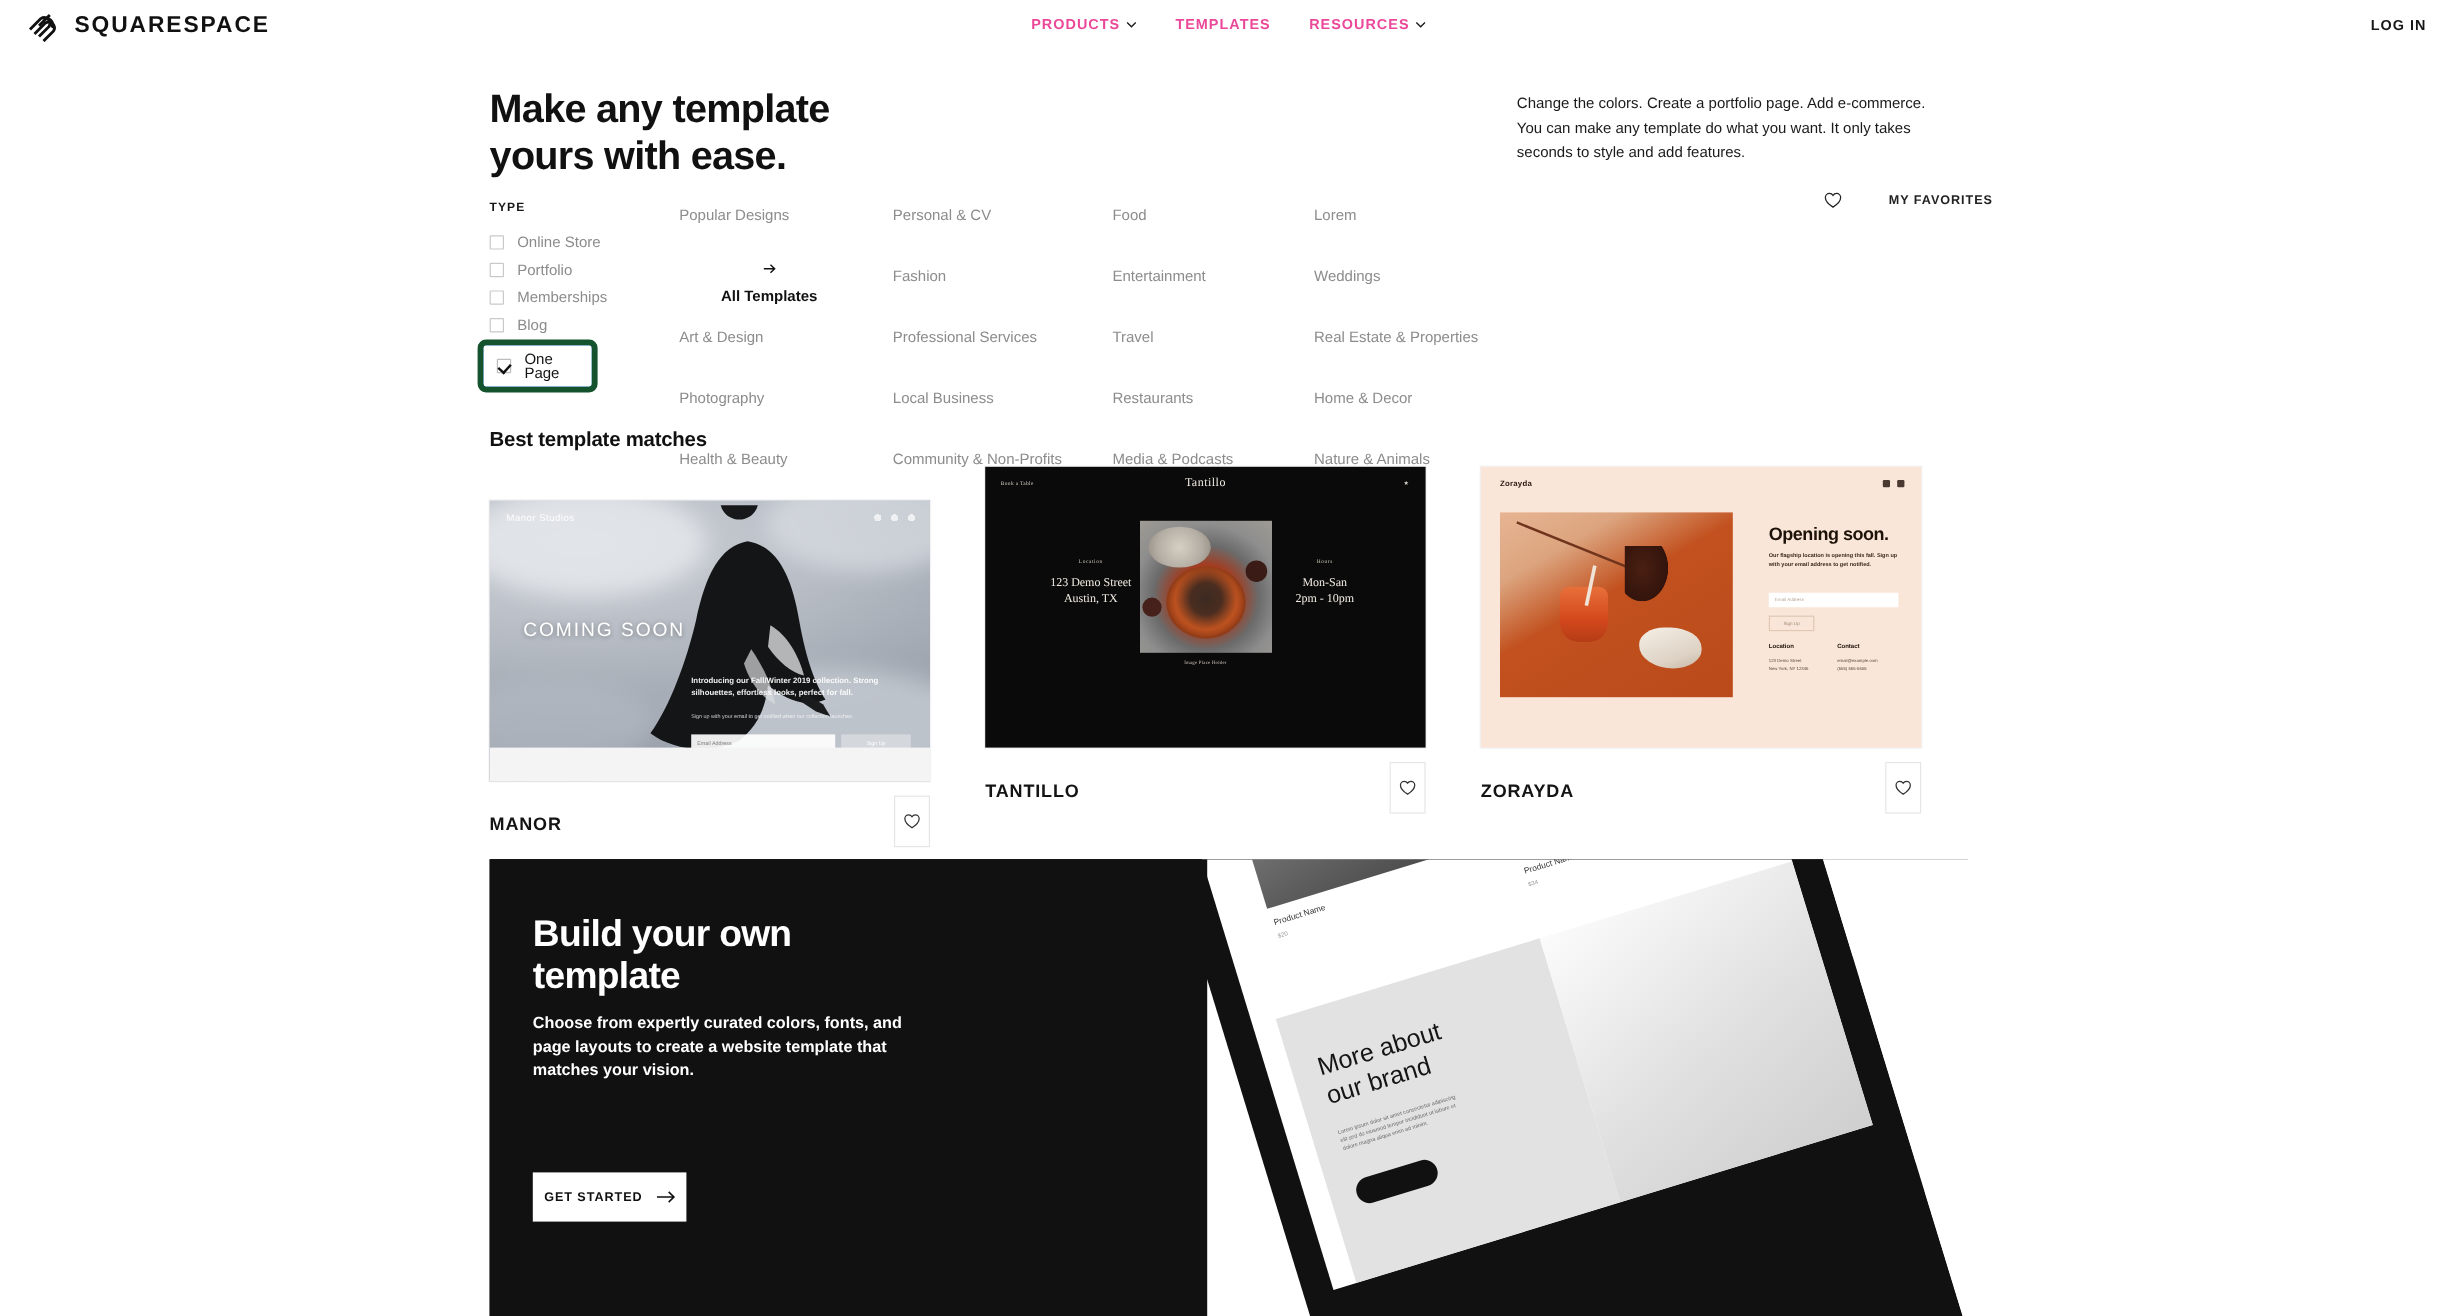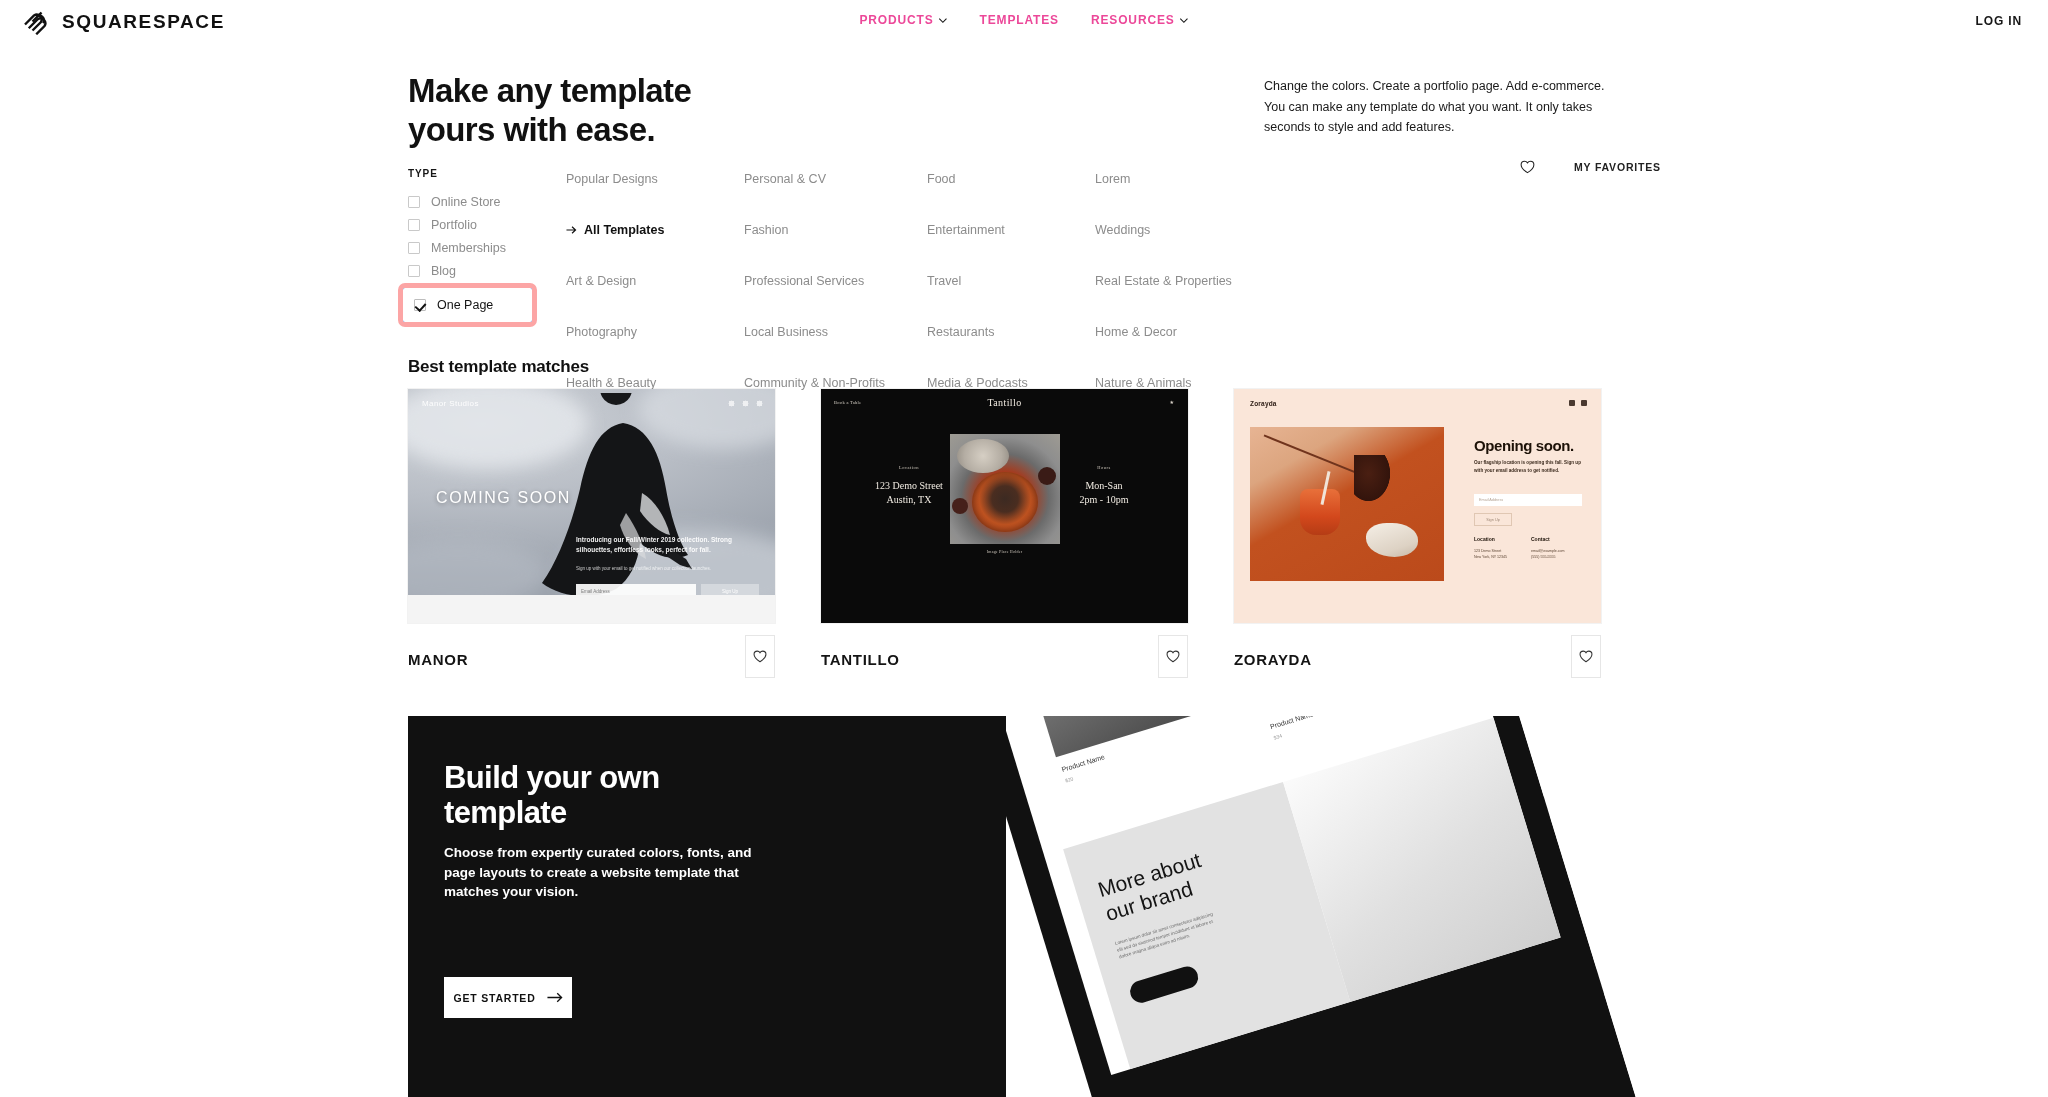--- a/index.html
+++ b/index.html
@@ -65,60 +65,60 @@
     flex:none;position:relative;
   }
   .cbox.checked::after{
     content:"";position:absolute;left:2px;top:1px;width:5px;height:8px;
     border:solid #111;border-width:0 2px 2px 0;transform:rotate(42deg);
   }
   .type-text{font-size:12.5px;color:#8c8c8c;line-height:1;}
 
   
   .focus-wrap{
-    position:absolute;left:-10px;top:115px;width:139px;height:44px;
-    border:5px solid #fca5a5;border-radius:7px;background:#1277f2;
+    position:absolute;left:-10px;top:115px;width:100px;height:44px;
+    border:5px solid #14532d;border-radius:7px;background:#1277f2;
     display:flex;align-items:center;padding-left:12px;
   }
   .focus-inner{
     position:absolute;left:0;top:0;right:0;bottom:0;background:#fff;
     display:flex;align-items:center;padding-left:11px;gap:11px;border-radius:2px;
   }
   .focus-inner .type-text{color:#141414;font-weight:400;}
   .focus-inner .cbox{border-color:#bdbdbd;}
 
   .topic-wrap{position:absolute;left:158px;top:0;width:1100px;}
   .topic-grid{
     display:grid;grid-template-columns:150px 155px 140px 200px;
     column-gap:0;row-gap:0;gap:28px;
   }
   .topic-item{
     font-size:12.5px;color:#8c8c8c;height:22px;line-height:22px;
     margin-bottom:1px;cursor:pointer;white-space:nowrap;
   }
   .topic-item.active{
-    color:#111;font-weight:700;display:flex;align-items:center;gap:7px;
+    color:#111;font-weight:700;display:flex;align-items:center;gap:7px;flex-direction:column;
   }
   .arrow-r{width:11px;height:10px;flex:none;}
 
   .fav{
     position:absolute;left:1520px;top:160px;display:flex;align-items:center;gap:9px;
     cursor:pointer;
   }
   .fav-label{font-size:10.5px;font-weight:700;letter-spacing:.8px;color:#222;margin-left:30px;}
 
   
   .section-title{
     position:absolute;left:408px;top:357px;font-size:17px;font-weight:700;
     letter-spacing:-.2px;color:#111;
   }
 
   .cards{position:absolute;left:408px;top:389px;width:1232px;height:280px;}
   .card{position:absolute;top:0;width:367px;}
-  .card:nth-child(1){left:0;}
+  .card:nth-child(1){left:0;margin-top:28px;}
   .card:nth-child(2){left:413px;}
   .card:nth-child(3){left:826px;}
   .thumb{
     width:367px;height:234px;overflow:hidden;position:relative;background:#ddd;
     box-shadow:0 0 0 1px rgba(0,0,0,.05);cursor:pointer;
   }
   .card-foot{
     height:44px;display:flex;align-items:center;justify-content:space-between;
     margin-top:14px;position:relative;
   }

